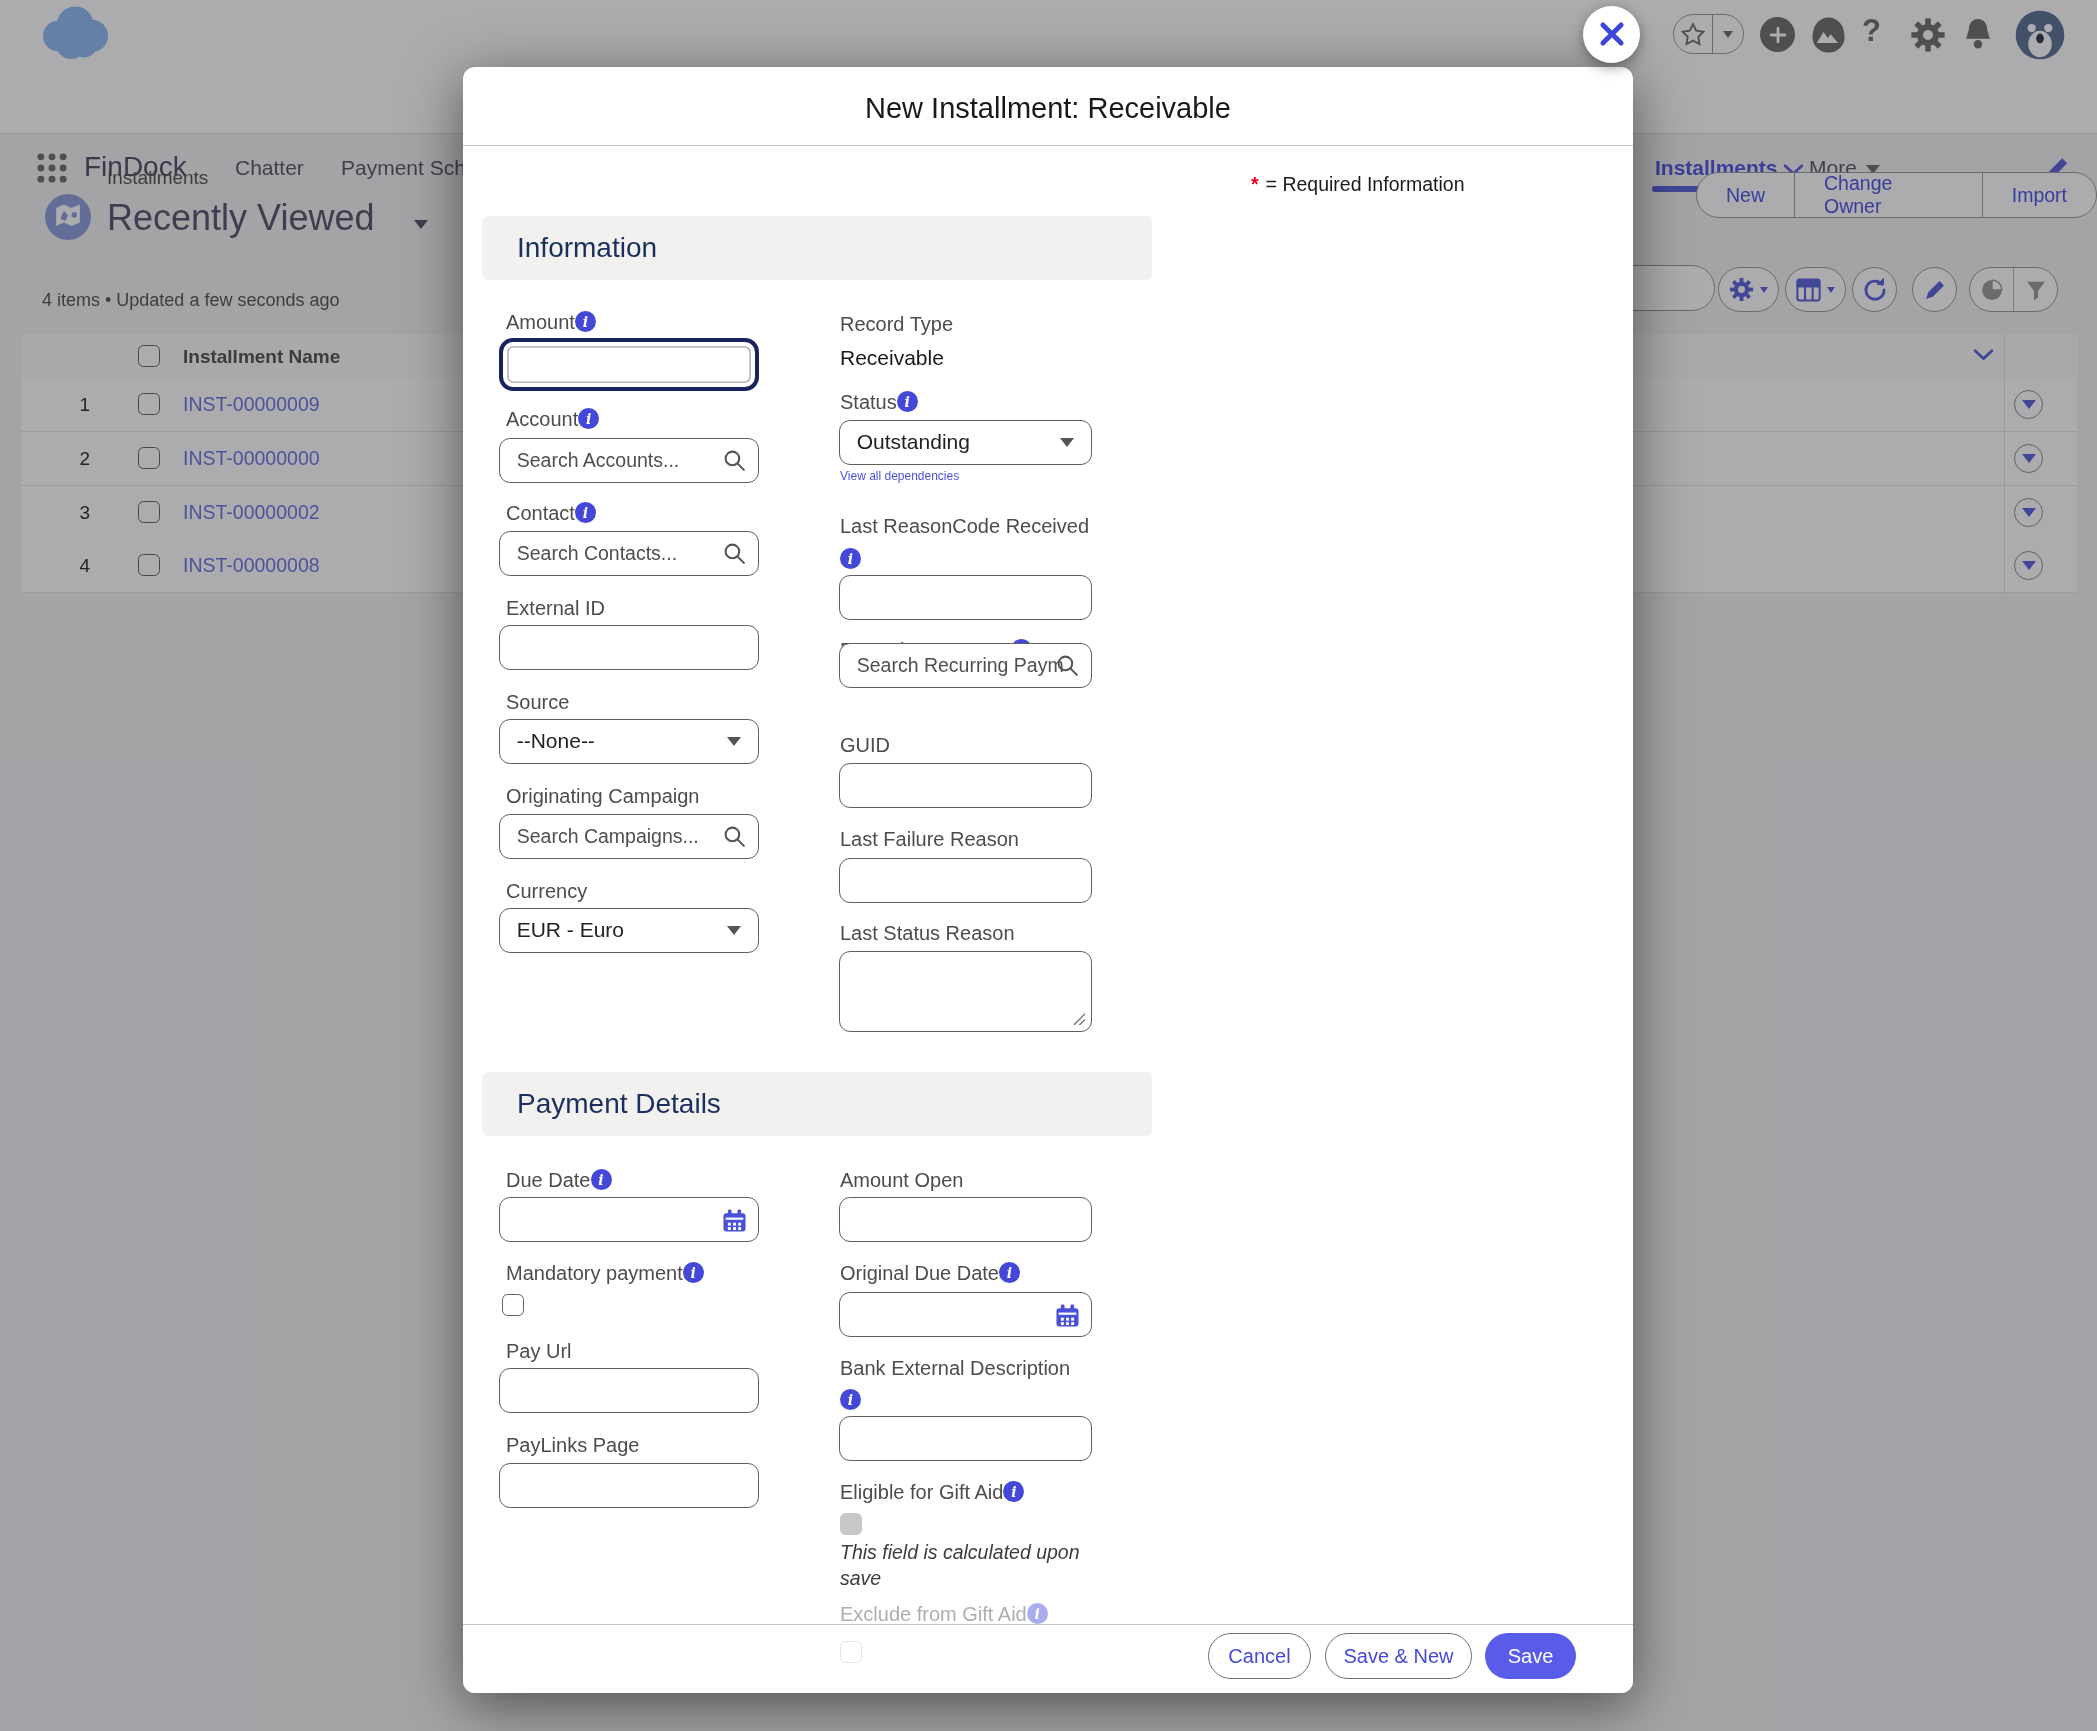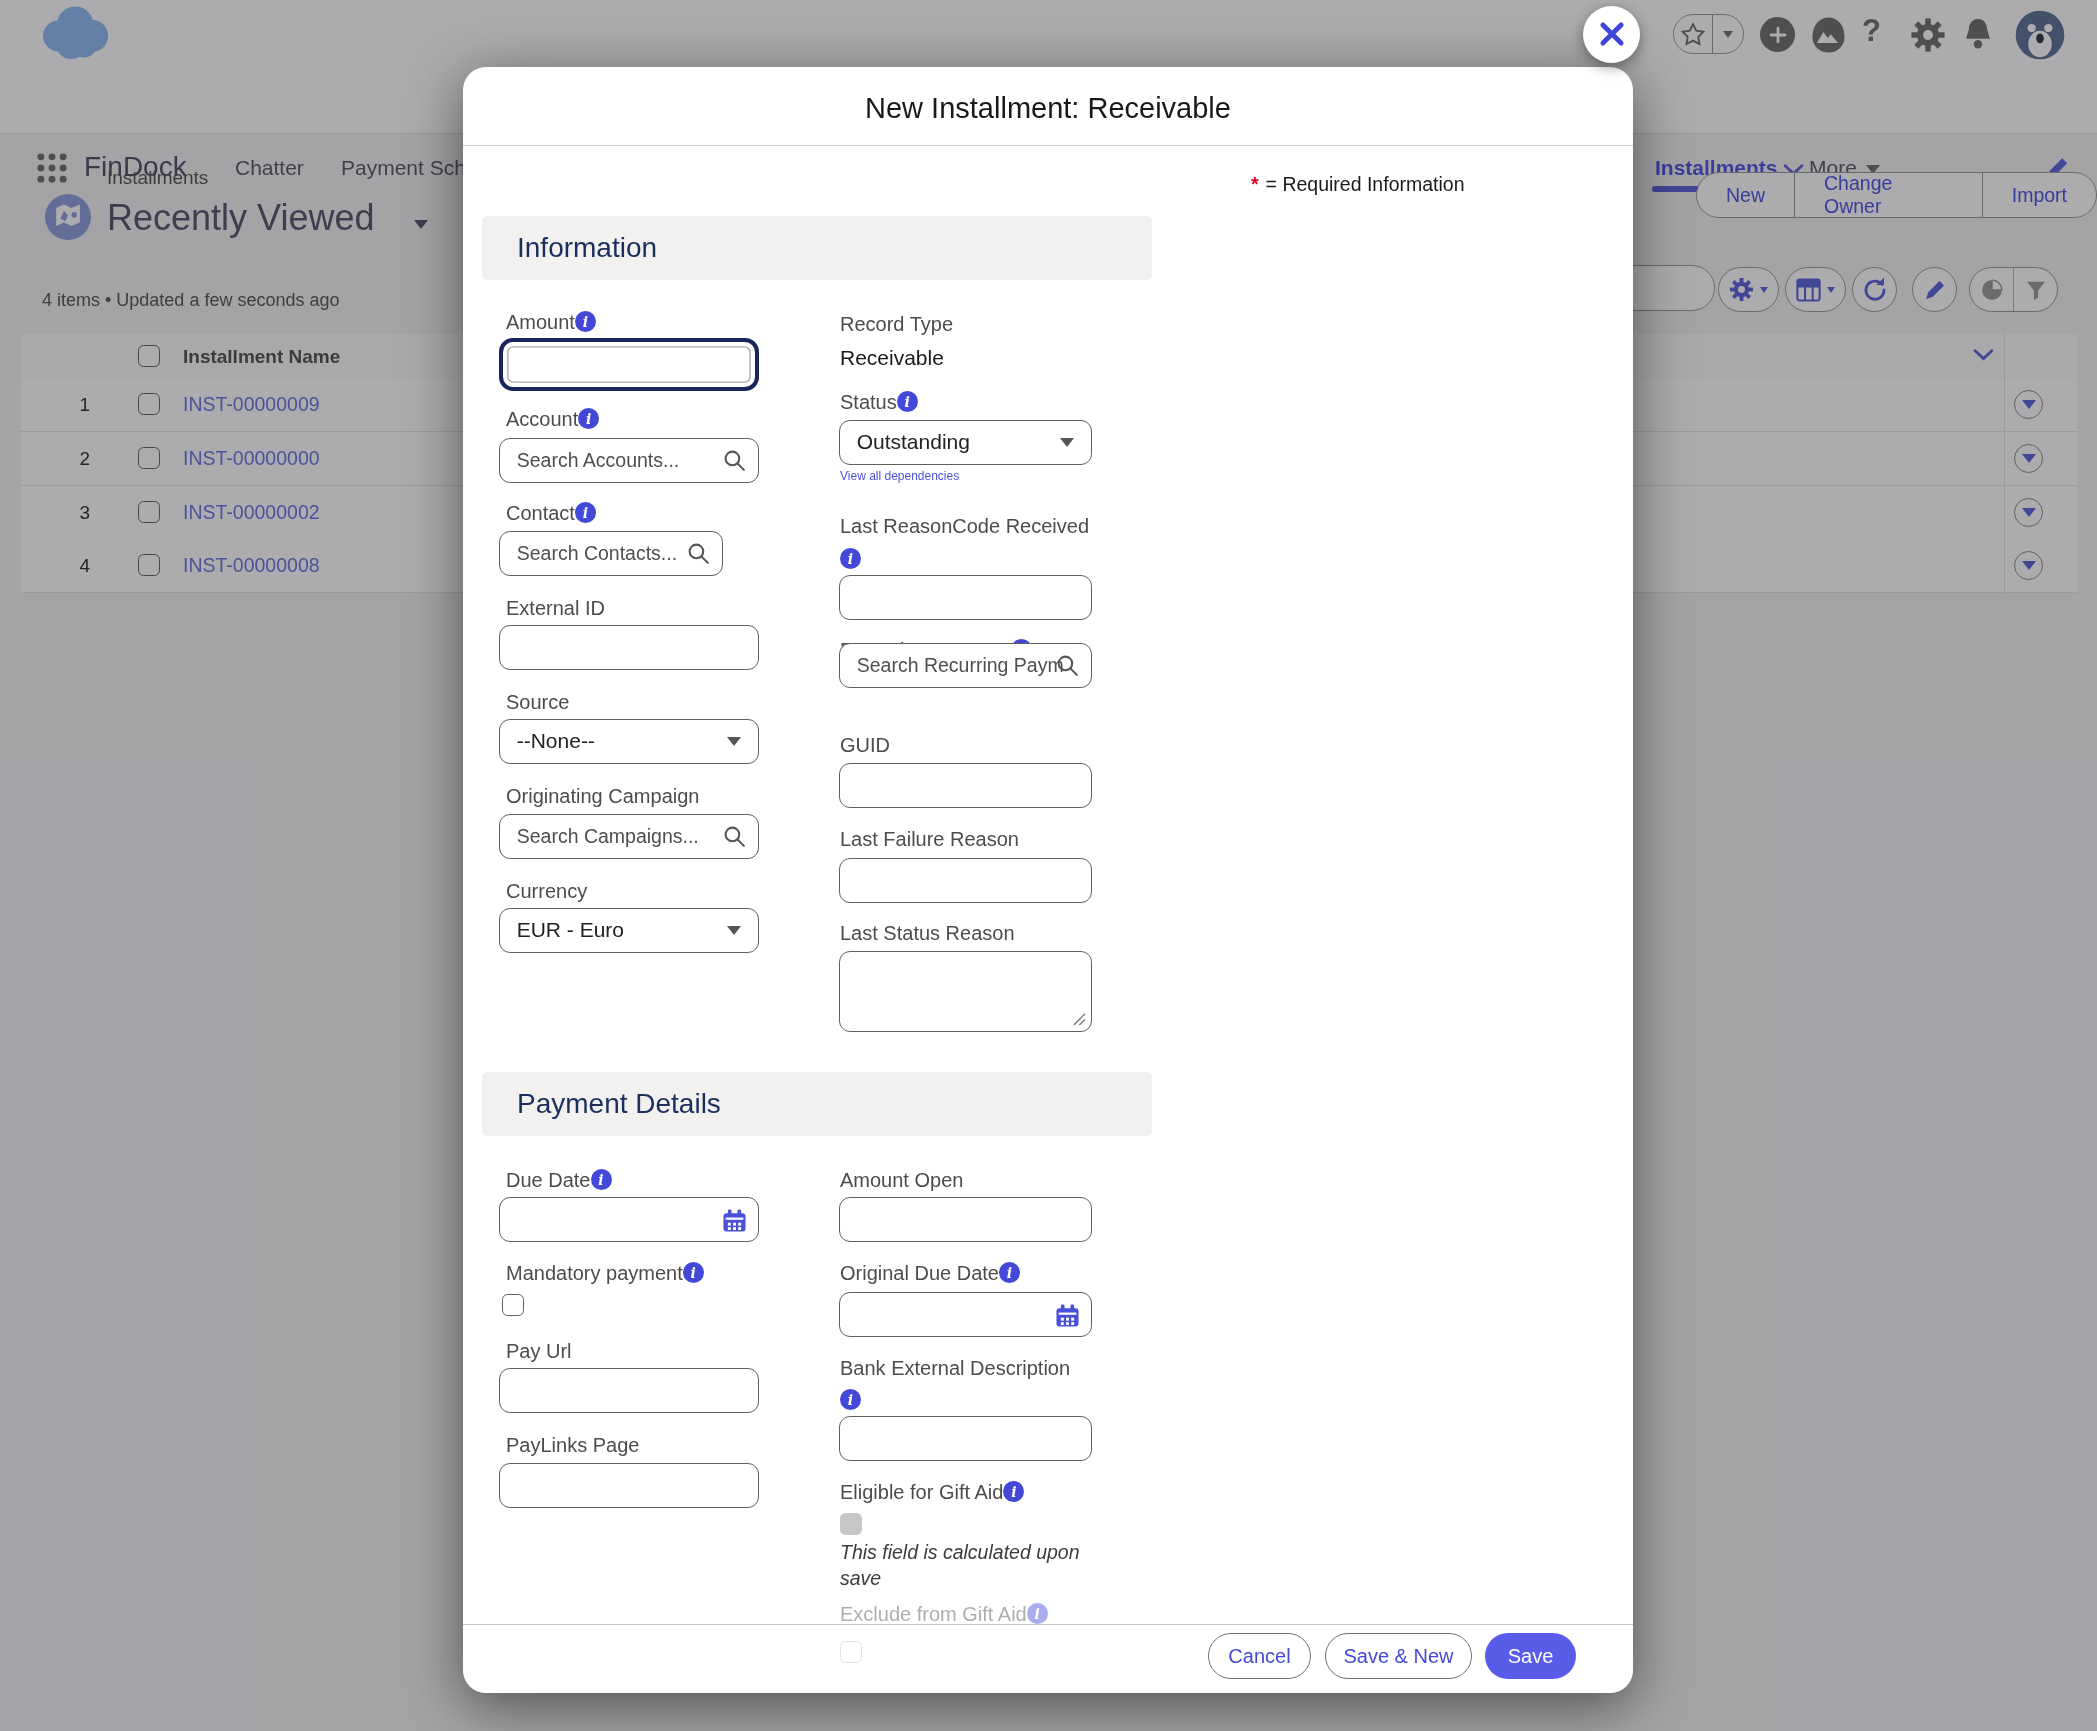--- a/index.html
+++ b/index.html
@@ -32,21 +32,21 @@
   .cb{width:22px;height:22px;border:1.4px solid #616161;border-radius:5.6px;background:#fff;box-sizing:border-box}
   .cb.dis{background:#c9c7c5;border:0}
   .thname{font-size:19px;font-weight:700;color:#514f4d}
   .tlink{font-size:19.5px;color:#6a74e0}
   .rowact{width:29px;height:29px;border:1.4px solid #8a8a8a;border-radius:50%;background:#fff;box-sizing:border-box;display:grid;place-items:center}
   .tri{width:0;height:0;border-left:7.7px solid transparent;border-right:7.7px solid transparent;border-top:9px solid #5a60d8}
   .tri.dk{border-top-color:#555}
   .coldiv{width:1.4px;background:#e2e2e2}
   
   .backdrop{left:0;top:0;width:2097px;height:1732px;background:rgba(24,24,34,.36);z-index:40}
-  .modal{left:463px;top:67px;width:1170px;height:1626px;background:#fff;border-radius:23px;z-index:60;
+  .modal{left:463px;top:67px;width:1170px;height:1626px;background:#fff;border-radius:12px;z-index:60;
     box-shadow:0 12.6px 56px rgba(0,0,0,.5);overflow:hidden}
   .mclose{left:1583px;top:5.6px;width:57px;height:57px;border-radius:50%;background:#fff;z-index:70;
     box-shadow:0 4.2px 14px rgba(0,0,0,.4);display:grid;place-items:center;cursor:pointer}
   .mtitle{left:0;top:25px;width:1170px;text-align:center;font-size:29px;color:#191919}
   .mhline{left:0;top:78px;width:1170px;height:1.4px;background:#c8c8c8}
   .reqnote{left:788px;top:106px;width:363px;font-size:19.5px;color:#1b1b1b}
   .reqstar{color:#ea001e;font-weight:700;margin-right:7px}
   .secbar{left:19px;width:670px;height:64px;background:#f2f1f0;border-radius:5.6px}
   .sectitle{font-size:28px;color:#1a2f5e;line-height:64px;margin-left:35px}
   .lb{font-size:20px;color:#4c4c4a;display:flex;align-items:flex-start;white-space:nowrap}
@@ -295,21 +295,21 @@
       <svg class="mag" width="25" height="25" viewBox="0 0 24 24">
           <circle cx="10" cy="10" r="6.5" fill="none" stroke="#555" stroke-width="2"></circle>
           <line x1="15" y1="15" x2="21" y2="21" stroke="#555" stroke-width="2" stroke-linecap="round"></line>
         </svg>
     </div>
 
     <div class="a lb" style="left:43px;top:435px">
       <span>Contact</span>
         <span class="info">i</span>
     </div>
-    <div class="a bx" style="left:36px;top:464px;width:224px">
+    <div class="a bx" style="left:36px;top:464px;width:260px">
       <input placeholder="Search Contacts..." style="">
       <svg class="mag" width="25" height="25" viewBox="0 0 24 24">
           <circle cx="10" cy="10" r="6.5" fill="none" stroke="#555" stroke-width="2"></circle>
           <line x1="15" y1="15" x2="21" y2="21" stroke="#555" stroke-width="2" stroke-linecap="round"></line>
         </svg>
     </div>
 
     <div class="a lb" style="left:43px;top:530px">
       <span>External ID</span>
     </div>

